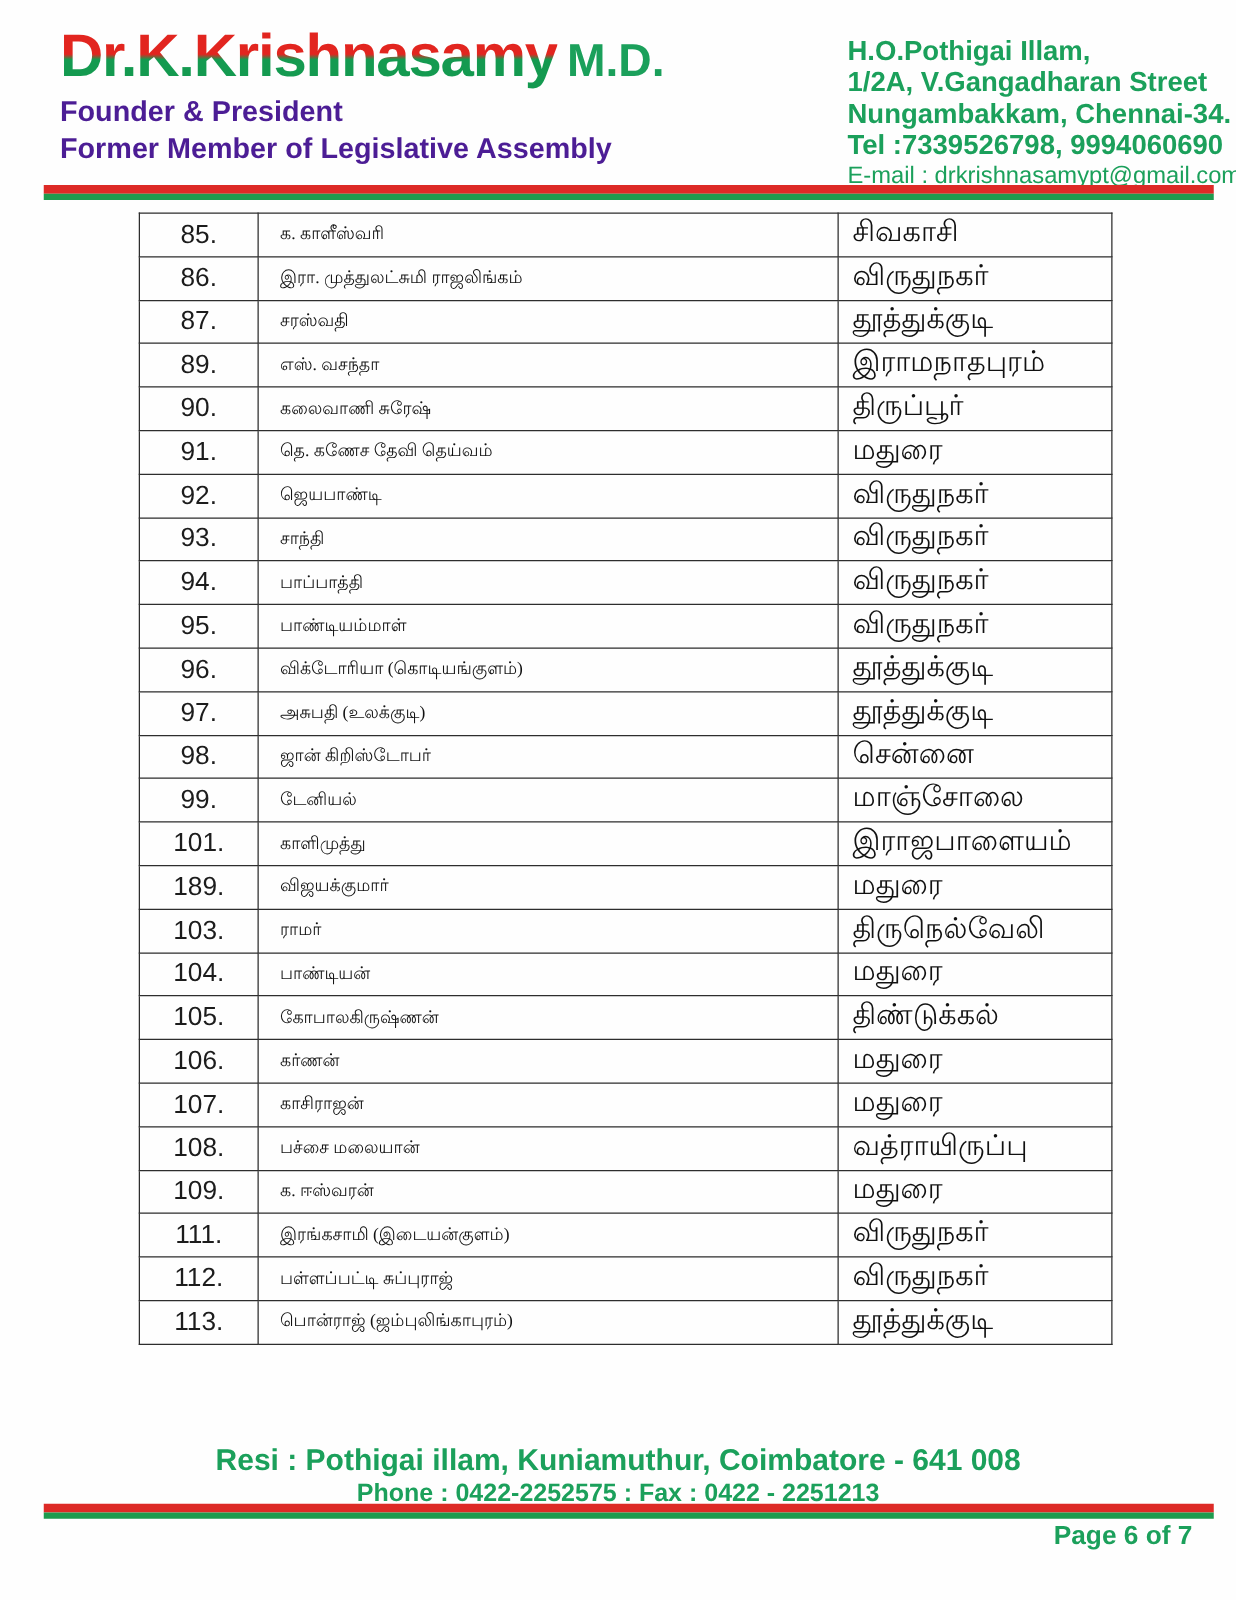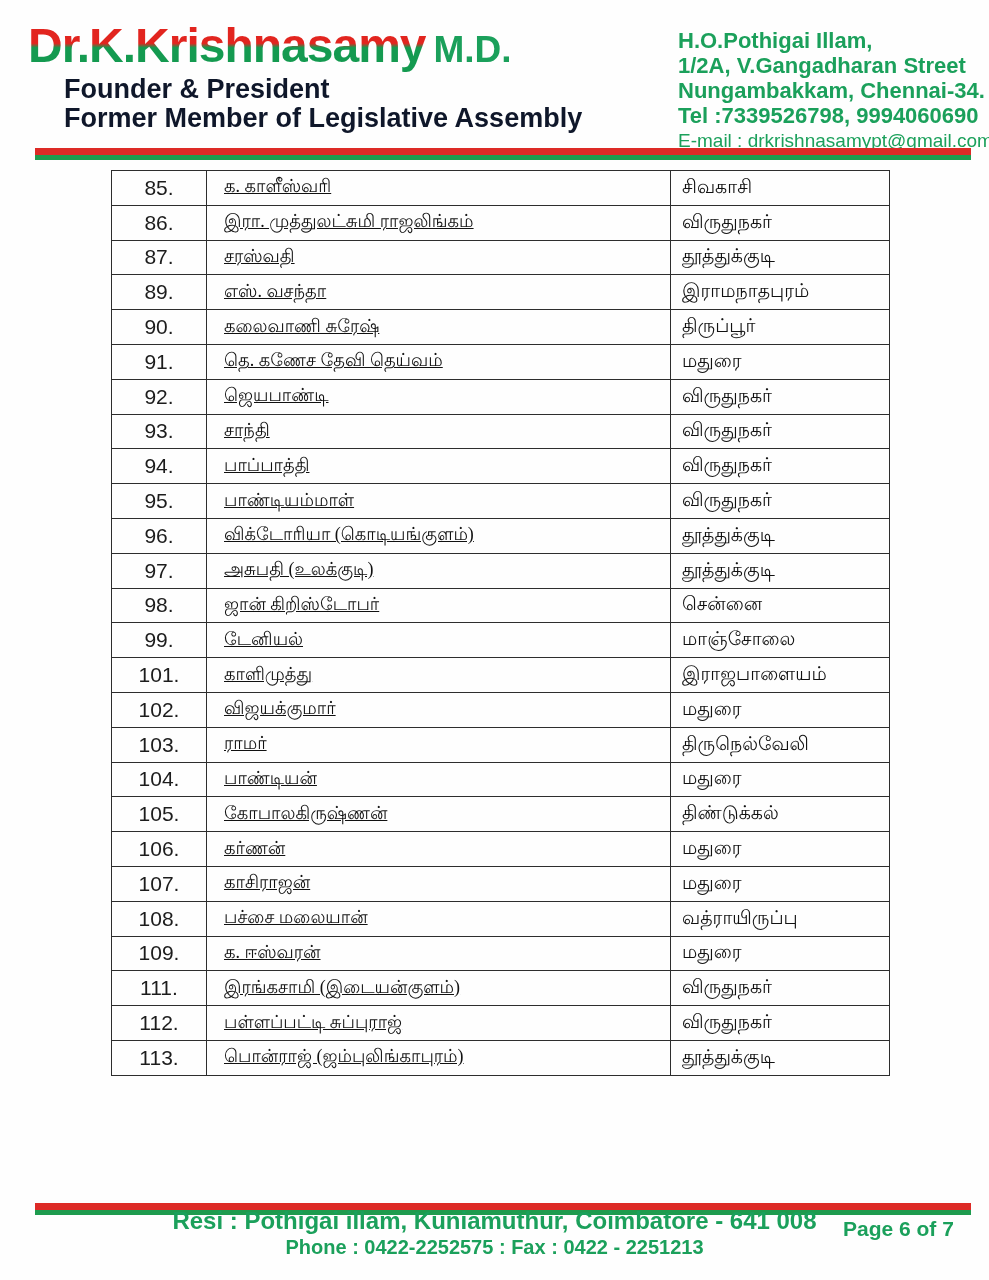--- a/index.html
+++ b/index.html
@@ -1,31 +1,31 @@
 <!DOCTYPE html>
 <html><head>
 <meta charset="utf-8">
 <style>
   * { box-sizing: border-box; }
   html, body { margin: 0; padding: 0; background: #ffffff; }
   body { width: 989px; height: 1280px; font-family: "Liberation Sans", sans-serif; }
   .page { position: relative; width: 989px; height: 1280px; background: #fefefe; overflow: hidden; }
 
   
-  .header-left { position: absolute; left: 28px; top: 18px; }
+  .header-left { position: absolute; left: 48px; top: 18px; }
   .title-line { white-space: nowrap; }
   .title-name {
     font-size: 48px; font-weight: bold; letter-spacing: -1px;
     font-family: "Liberation Sans", sans-serif;
     background: linear-gradient(to bottom, #e2251f 0%, #e2251f 46%, #149a50 54%, #149a50 100%);
     -webkit-background-clip: text; background-clip: text;
     color: #149a50; -webkit-text-fill-color: transparent;
   }
   .title-degree { font-size: 37px; font-weight: bold; color: #1ba05b; letter-spacing: 0; margin-left: 8px; }
-  .subtitle { color: #0f172a; font-size: 27px; font-weight: bold; line-height: 29px; margin-top: 2px; margin-left: 36px; }
+  .subtitle { color: #4c1d95; font-size: 23px; font-weight: bold; line-height: 29px; margin-top: 2px; }
   .subtitle div { white-space: nowrap; }
 
   .header-right { position: absolute; left: 650px; top: 28px; color: #1ba05b; font-size: 22px; font-weight: bold; line-height: 25px; margin-left: 28px; }
   .header-right div { white-space: nowrap; }
   .header-right .email-line { font-size: 19px; font-weight: normal; }
 
   
   .stripe-bar { position: absolute; left: 35px; width: 936px; }
   .stripe-bar .red { height: 7px; background: #dd2a26; }
   .stripe-bar .green { height: 5px; background: #1e9b4e; }
@@ -42,29 +42,29 @@
     border: 1.5px solid #2d2d2d;
     height: 34.8px; padding: 0 10px;
     color: #111; overflow: hidden; white-space: nowrap;
   }
   .members-table td.c-no {
     width: 95px; text-align: center;
     font-family: "Liberation Sans", sans-serif; font-size: 21px; color: #1c1c1c; padding: 0;
   }
   .members-table td.c-name {
     width: 464px; padding-left: 17px;
-    font-family: "Liberation Serif", "DejaVu Serif", serif; font-size: 18px; text-decoration: underline;
+    font-family: "Liberation Serif", "DejaVu Serif", serif; font-size: 14px;
   }
   .members-table td.c-place {
     width: 219px; padding-left: 11px;
-    font-family: Liberation Sans, sans-serif; font-size: 19px;
-  }
-
-  
-  .footer-text { position: absolute; left: 0; top: 1208px; width: 989px; text-align: center; color: #1ba05b; font-weight: bold; }
+    font-family: Liberation Mono, monospace; font-size: 23px;
+  }
+
+  
+  .footer-text { position: absolute; left: 0; top: 1156px; width: 989px; text-align: center; color: #1ba05b; font-weight: bold; }
   .footer-text .f-line1 { font-size: 24px; line-height: 26px; }
   .footer-text .f-line2 { font-size: 20px; line-height: 27px; }
   .page-number { position: absolute; left: 843px; top: 1217px; color: #1ba05b; font-size: 21px; font-weight: bold; white-space: nowrap; }
 </style>
 </head>
 <body>
 
 <div class="page">
 
   <div class="header-left">
@@ -161,21 +161,21 @@
           <td class="c-no">99.</td>
           <td class="c-name">டேனியல்</td>
           <td class="c-place">மாஞ்சோலை</td>
         </tr>
         <tr>
           <td class="c-no">101.</td>
           <td class="c-name">காளிமுத்து</td>
           <td class="c-place">இராஜபாளையம்</td>
         </tr>
         <tr>
-          <td class="c-no">102.</td>
+          <td class="c-no">189.</td>
           <td class="c-name">விஜயக்குமார்</td>
           <td class="c-place">மதுரை</td>
         </tr>
         <tr>
           <td class="c-no">103.</td>
           <td class="c-name">ராமர்</td>
           <td class="c-place">திருநெல்வேலி</td>
         </tr>
         <tr>
           <td class="c-no">104.</td>

